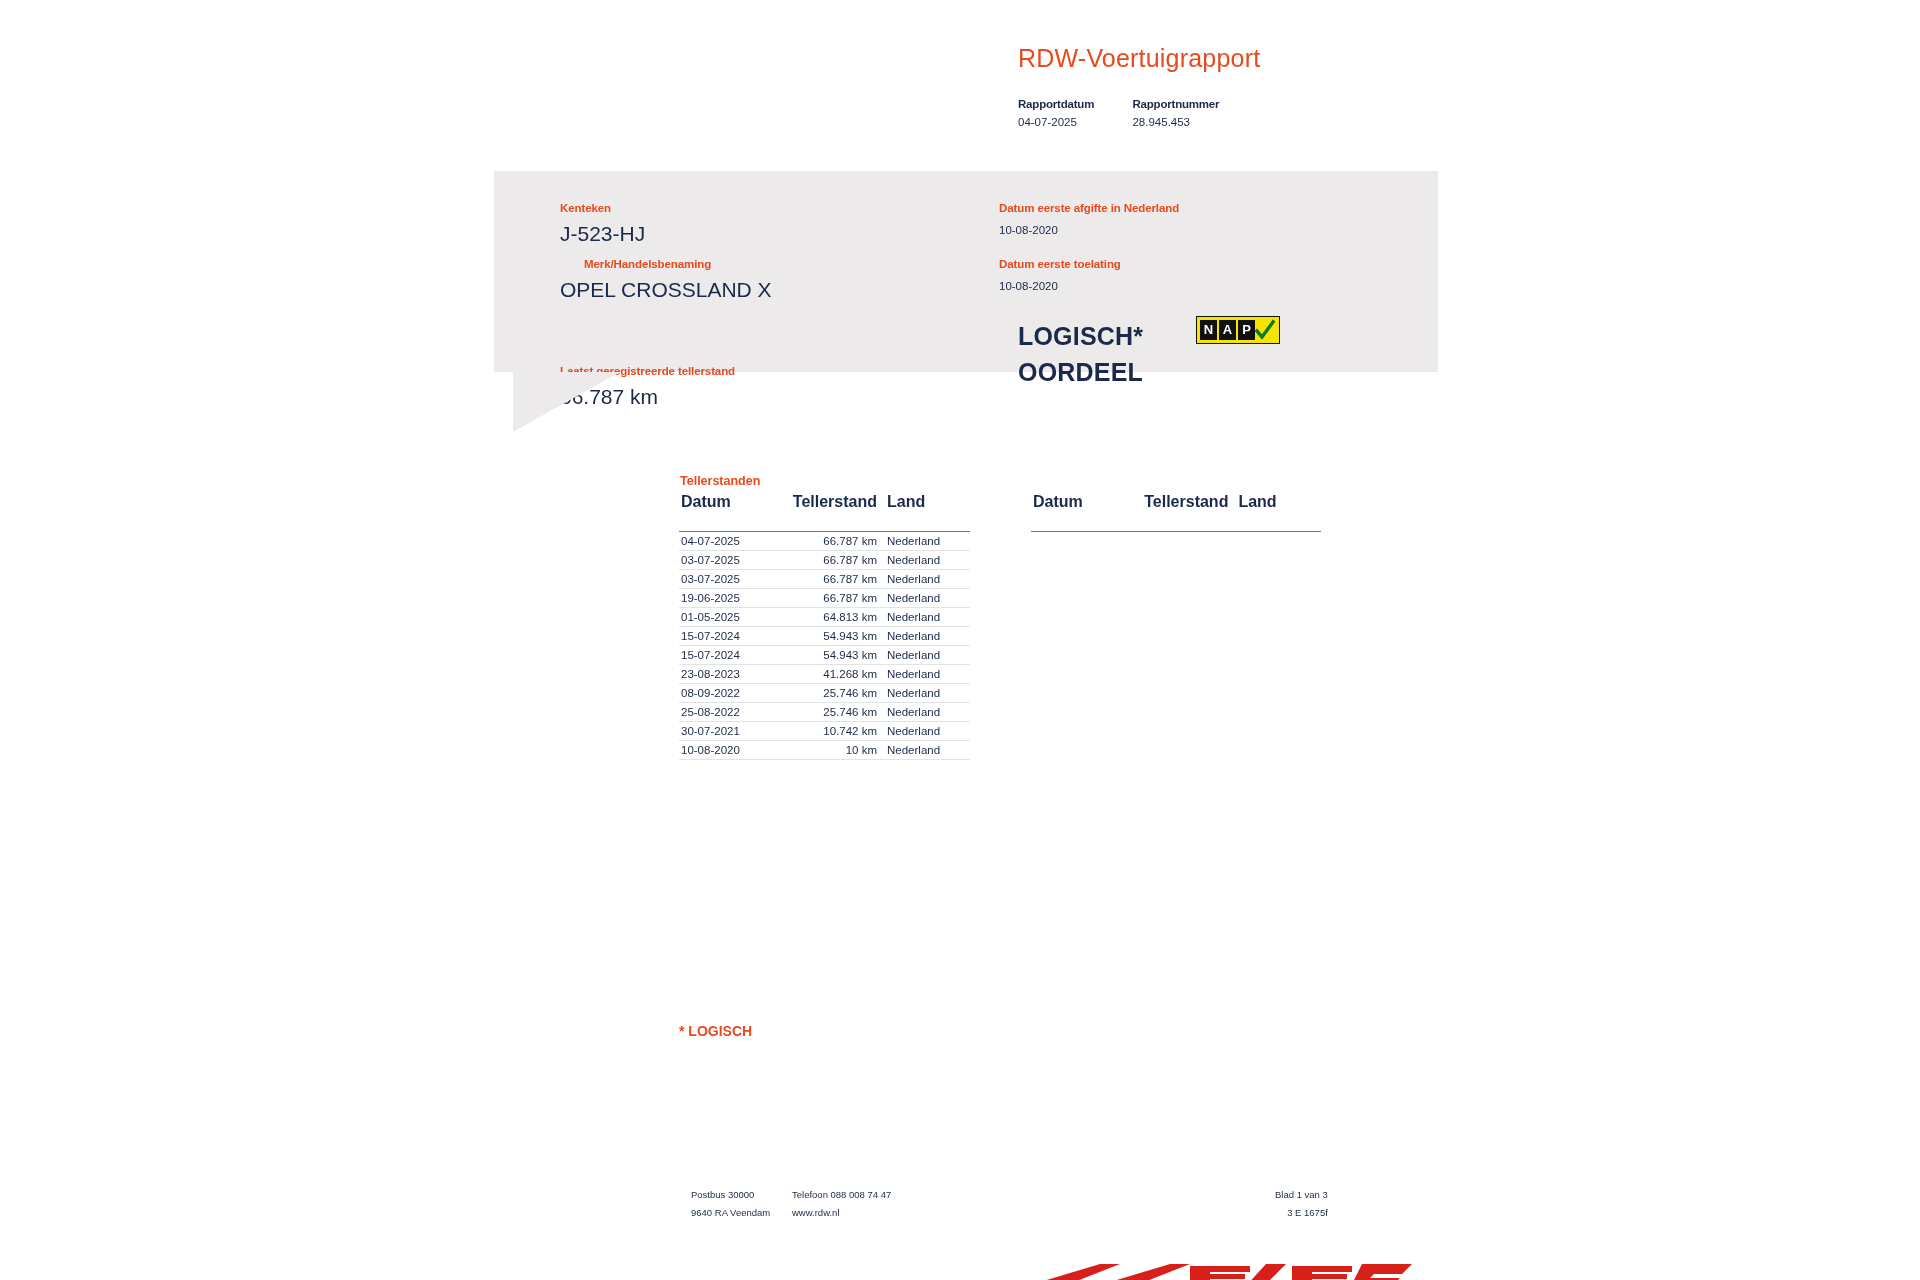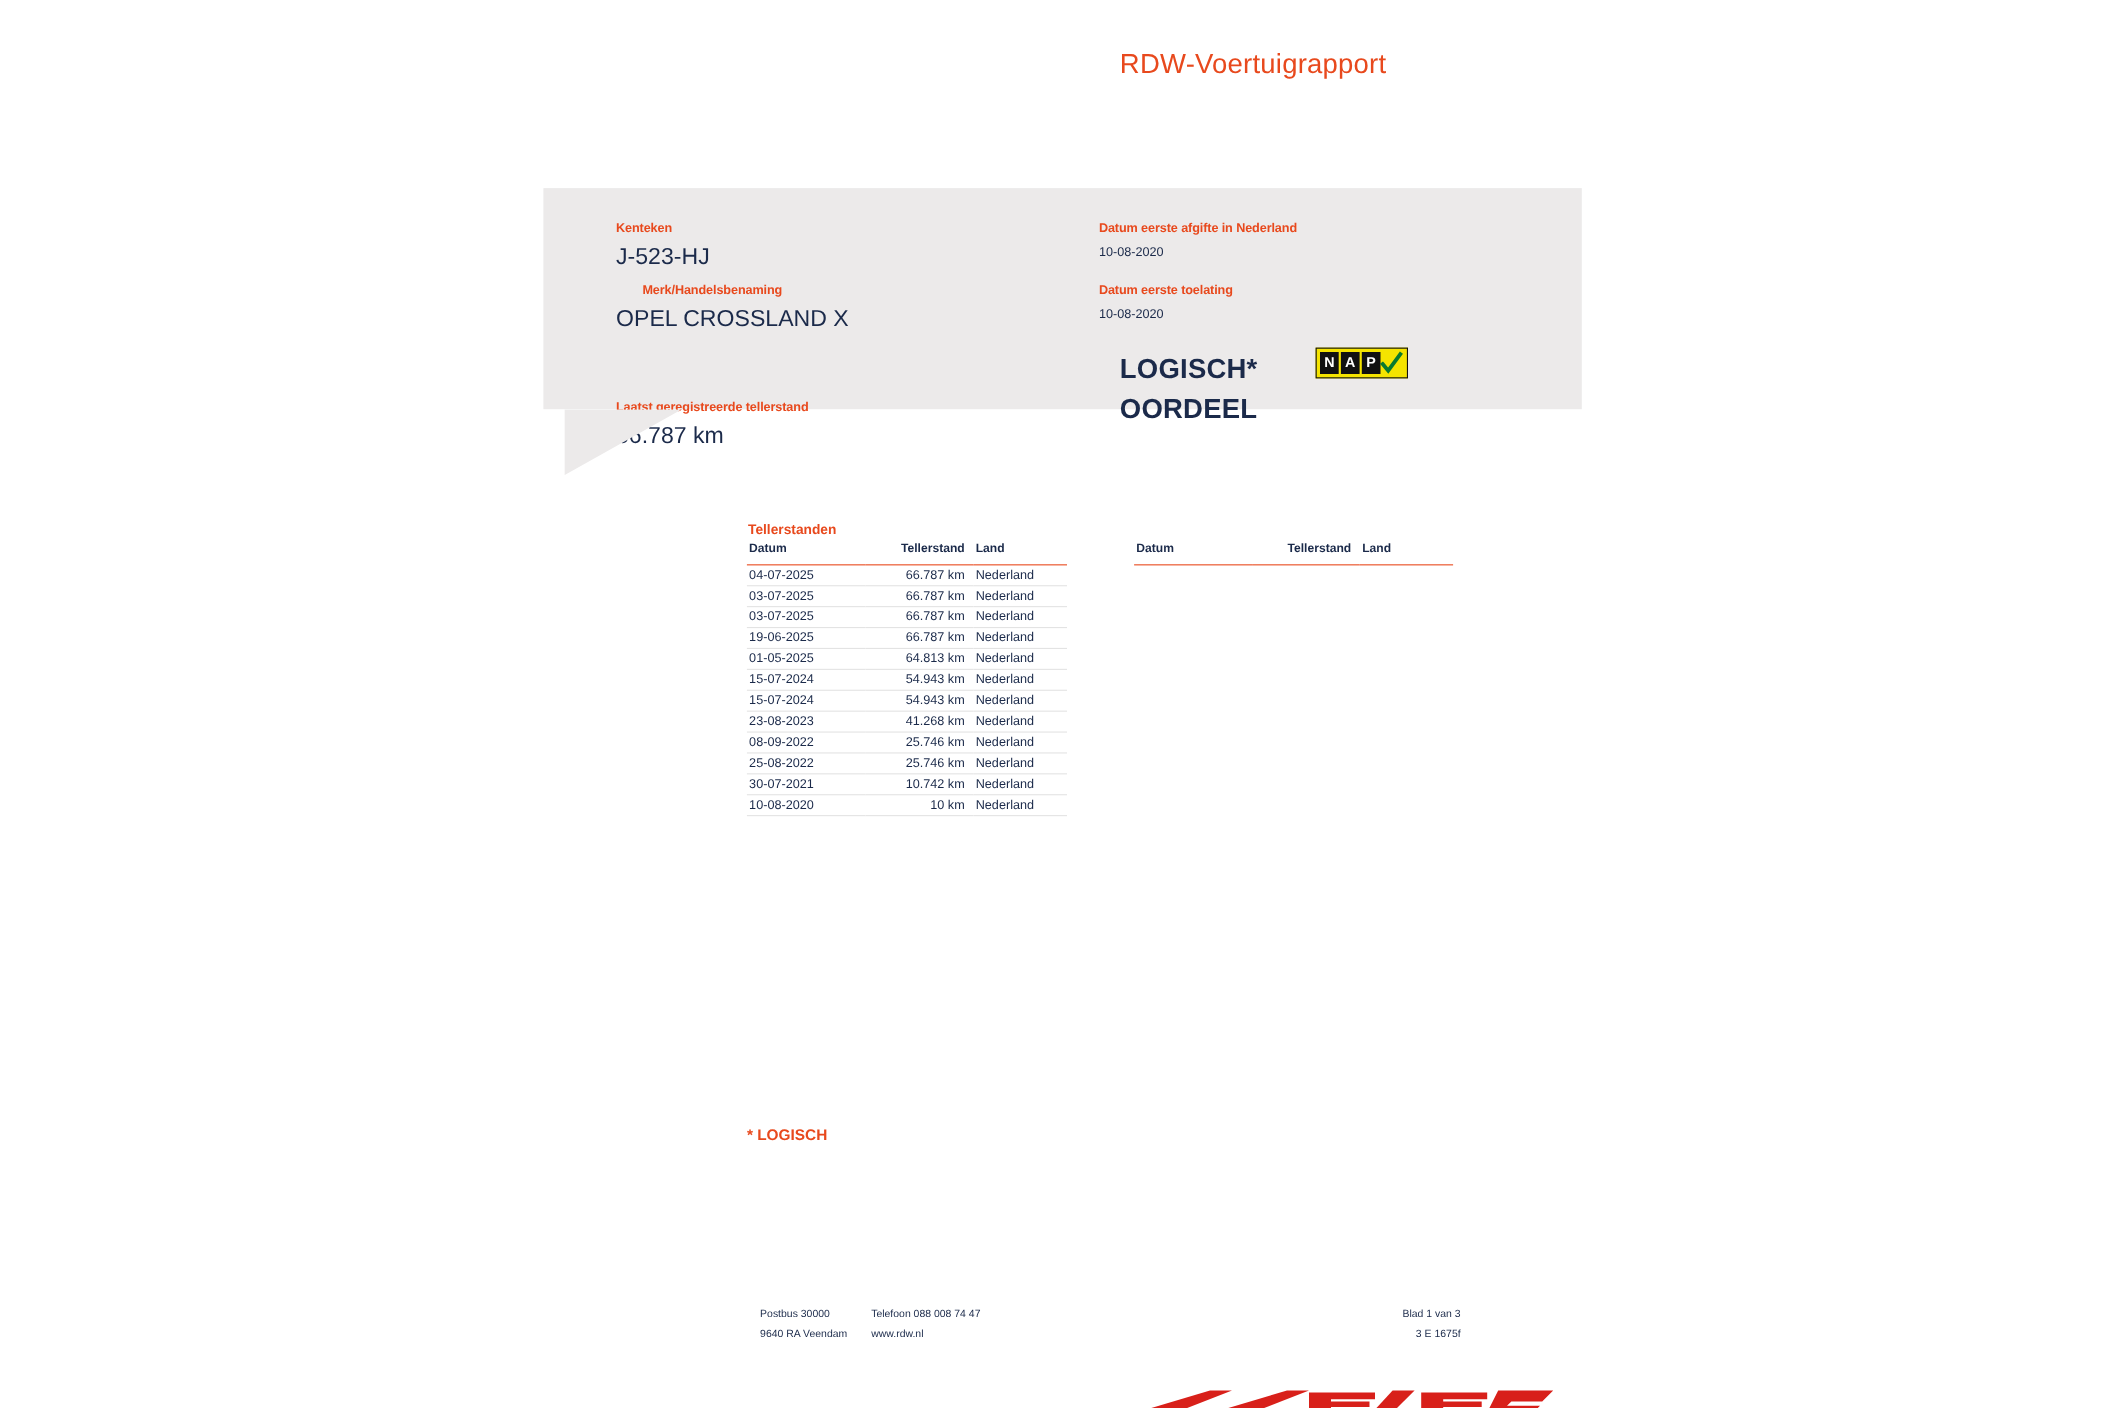--- a/index.html
+++ b/index.html
@@ -178,24 +178,24 @@
   }
   table.readings {
     position: absolute;
     border-collapse: collapse;
     font-size: 11.5px;
     color: #1b2a4a;
   }
   table.readings.left  { left: 679px; top: 491px; width: 291px; }
   table.readings.right { left: 1031px; top: 491px; width: 290px; }
   table.readings th {
-    font-size: 11px;
+    font-size: 16px;
     font-weight: bold;
     text-align: left;
-    padding: 2px 4px 8px 2px;
+    padding: 2px 4px 20px 2px;
     border-bottom: 1.6px solid #e8491d;
     white-space: nowrap;
   }
   table.readings th.num { text-align: right; padding-right: 8px; }
   table.readings td {
     padding: 3px 4px 3px 2px;
     border-bottom: 1px solid #e3e3e3;
     white-space: nowrap;
   }
   table.readings td.num { text-align: right; padding-right: 8px; }
@@ -253,20 +253,30 @@
   }
 </style>
 </head>
 <body>
 
 <div class="page">
 
 
   <div class="report-title">RDW-Voertuigrapport</div>
 
+  <div class="meta-row">
+    <div class="meta-col c1">
+      <div class="meta-label">Rapportdatum</div>
+      <div class="meta-value">04-07-2025</div>
+    </div>
+    <div class="meta-col">
+      <div class="meta-label">Rapportnummer</div>
+      <div class="meta-value">28.945.453</div>
+    </div>
+  </div>
 
   <div class="panel">
     <div class="fld-label" style="left:66px; top:31px;">Kenteken</div>
     <div class="fld-value" style="left:66px; top:51px;">J-523-HJ</div>
 
     <div class="fld-label" style="left:66px; top:87px;padding-left:24px;">Merk/Handelsbenaming</div>
     <div class="fld-value" style="left:66px; top:107px;">OPEL CROSSLAND X</div>
 
     <div class="fld-label" style="left:66px; top:194px;">Laatst geregistreerde tellerstand</div>
     <div class="fld-value" style="left:66px; top:214px;">66.787 km</div>

